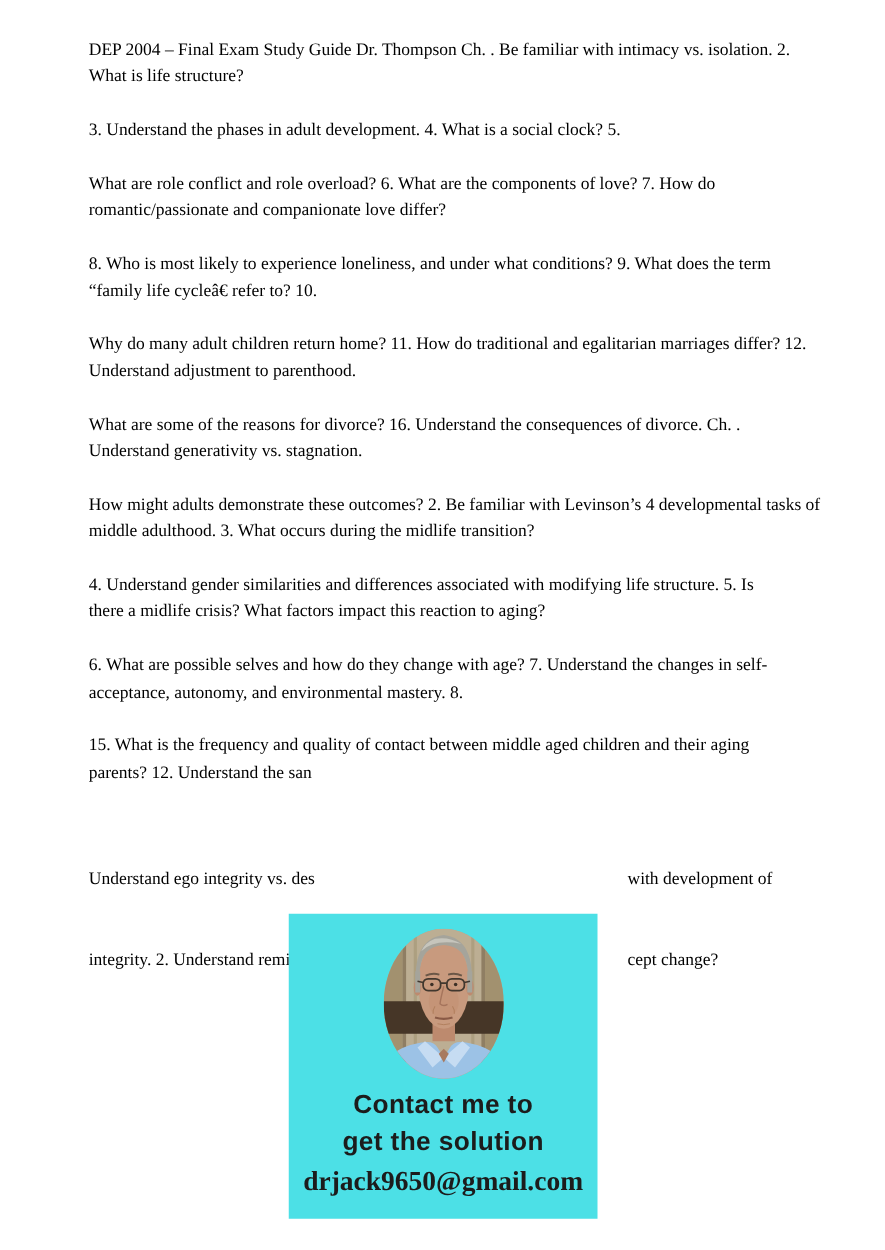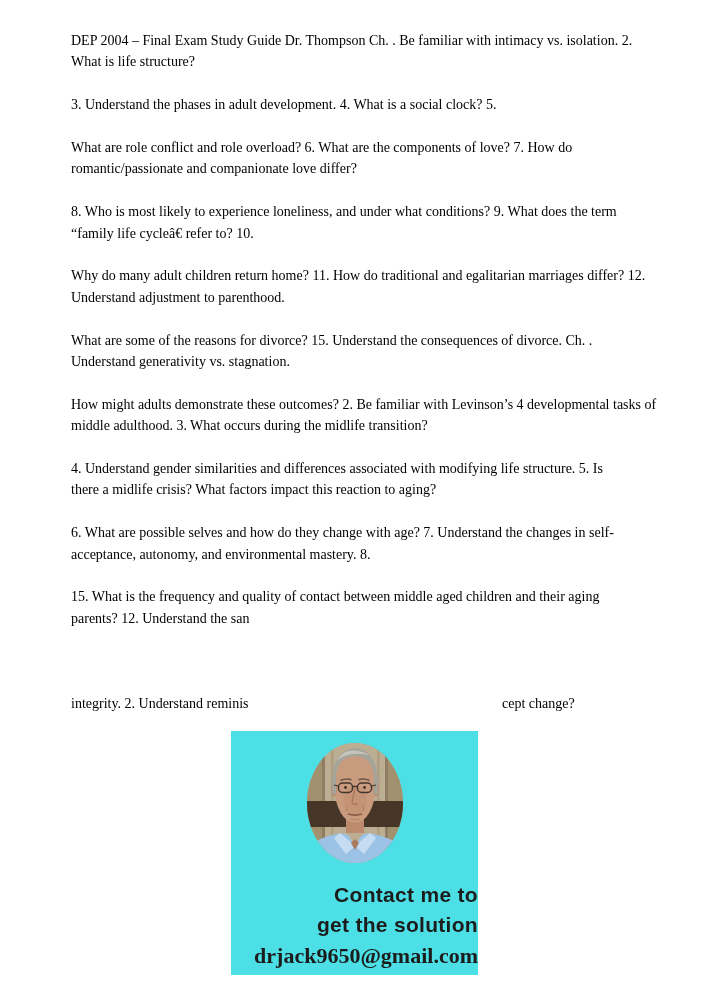--- a/index.html
+++ b/index.html
@@ -32,21 +32,21 @@
     left: 231px; top: 731px;
     width: 247px; height: 244px;
     text-align: center;
     box-sizing: border-box;
   }
   .portrait {
     width: 96px; height: 120px;
     margin: 12px auto 0 auto;
   }
   .portrait svg { display: block; width: 96px; height: 120px; }
-  .contact-block { margin-top: 17px; text-align: right; }
+  .contact-block { margin-top: 6px; }
   .contact-line {
     font-family: "Liberation Sans", sans-serif;
     font-weight: bold;
     font-size: 21px;
     line-height: 30px;
     letter-spacing: 0.3px;
   }
   .contact-email {
     font-family: "Liberation Serif", serif;
     font-weight: bold;
@@ -60,32 +60,33 @@
 <div class="page">
   <p class="para">DEP 2004 – Final Exam Study Guide Dr. Thompson Ch. . Be familiar with intimacy vs. isolation. 2.
 What is life structure?</p>
   <p class="para">3. Understand the phases in adult development. 4. What is a social clock? 5.</p>
   <p class="para">What are role conflict and role overload? 6. What are the components of love? 7. How do
 romantic/passionate and companionate love differ?</p>
   <p class="para">8. Who is most likely to experience loneliness, and under what conditions? 9. What does the term
 “family life cycleâ€ refer to? 10.</p>
   <p class="para">Why do many adult children return home? 11. How do traditional and egalitarian marriages differ? 12.
 Understand adjustment to parenthood.</p>
-  <p class="para">What are some of the reasons for divorce? 15. Understand the consequences of divorce. Ch. .
+  <p class="para">What are some of the reasons for divorce? 16. Understand the consequences of divorce. Ch. .
 Understand generativity vs. stagnation.</p>
   <p class="para">How might adults demonstrate these outcomes? 2. Be familiar with Levinson’s 4 developmental tasks of
 middle adulthood. 3. What occurs during the midlife transition?</p>
   <p class="para">4. Understand gender similarities and differences associated with modifying life structure. 5. Is
 there a midlife crisis? What factors impact this reaction to aging?</p>
   <p class="para">6. What are possible selves and how do they change with age? 7. Understand the changes in self-
 acceptance, autonomy, and environmental mastery. 8.</p>
   <p class="para">15. What is the frequency and quality of contact between middle aged children and their aging
 parents? 12. Understand the san</p>
 
   <p class="para">
+    <span class="sline"><span>Understand ego integrity vs. des</span><span class="rfrag">with development of</span></span>
     <span class="sline"><span>integrity. 2. Understand reminis</span><span class="rfrag">cept change?</span></span>
   </p>
 
   <p class="para">
     
     
   </p>
 </div>
 
 <div class="overlay" style="background: rgb(76, 224, 230); color: rgb(28, 28, 28);">

